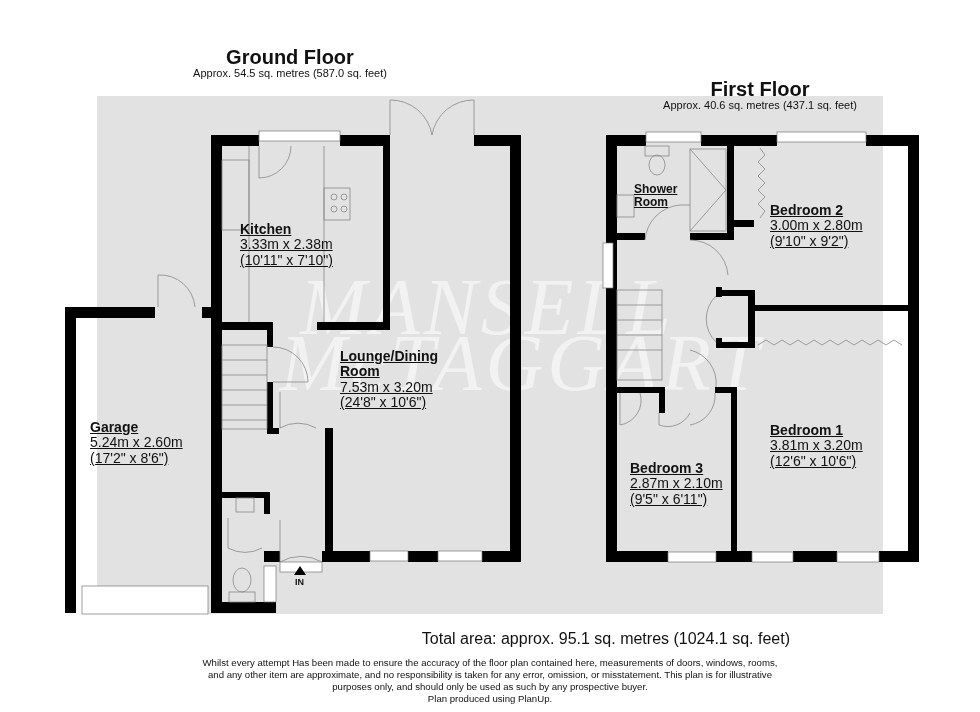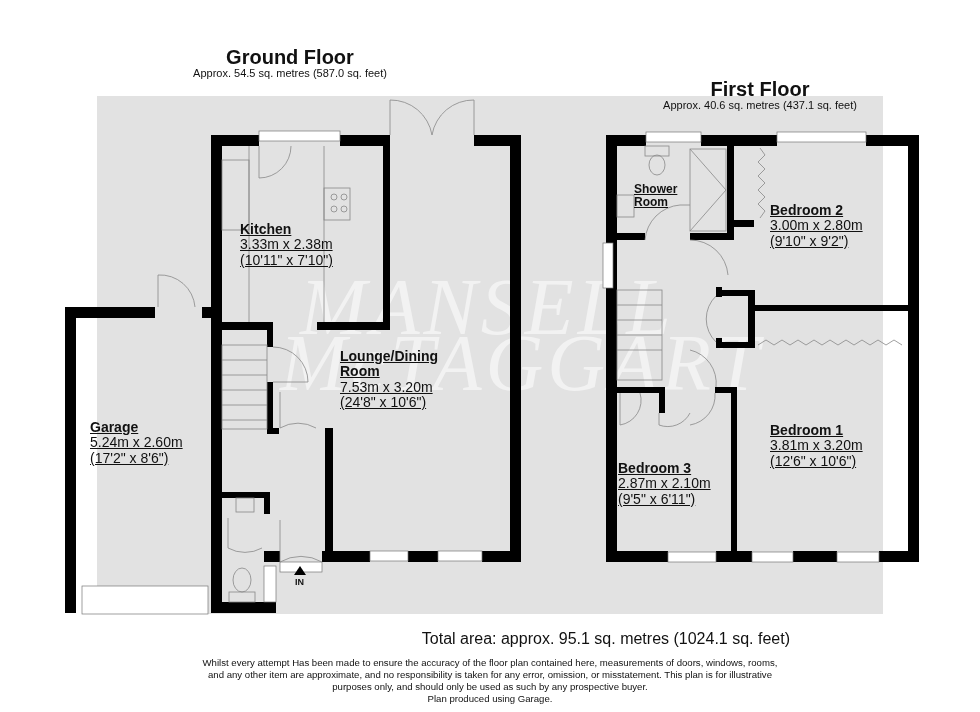--- a/index.html
+++ b/index.html
@@ -191,25 +191,25 @@
 <div class="room" style="left:770px;top:203px;width:110px;">
   <span class="name">Bedroom 2</span>
   <span class="dim">3.00m x 2.80m</span>
   <span class="dim">(9'10" x 9'2")</span>
 </div>
 <div class="room" style="left:770px;top:423px;width:110px;">
   <span class="name">Bedroom 1</span>
   <span class="dim">3.81m x 3.20m</span>
   <span class="dim">(12'6" x 10'6")</span>
 </div>
-<div class="room" style="left:618px;top:461px;width:110px;">
+<div class="room" style="left:618px;top:461px;width:110px;padding-left:12px;">
   <span class="name">Bedroom 3</span>
   <span class="dim">2.87m x 2.10m</span>
   <span class="dim">(9'5" x 6'11")</span>
 </div>
 
 <div class="abs total" style="left:190px;top:630px;width:600px;">Total area: approx. 95.1 sq. metres (1024.1 sq. feet)</div>
 <div class="abs disclaimer" style="left:140px;top:657px;width:700px;">
   <div>Whilst every attempt Has been made to ensure the accuracy of the floor plan contained here, measurements of doors, windows, rooms,</div>
   <div>and any other item are approximate, and no responsibility is taken for any error, omission, or misstatement. This plan is for illustrative</div>
   <div>purposes only, and should only be used as such by any prospective buyer.</div>
-  <div>Plan produced using Garage.</div>
+  <div>Plan produced using PlanUp.</div>
 </div>
 
 </body></html>

